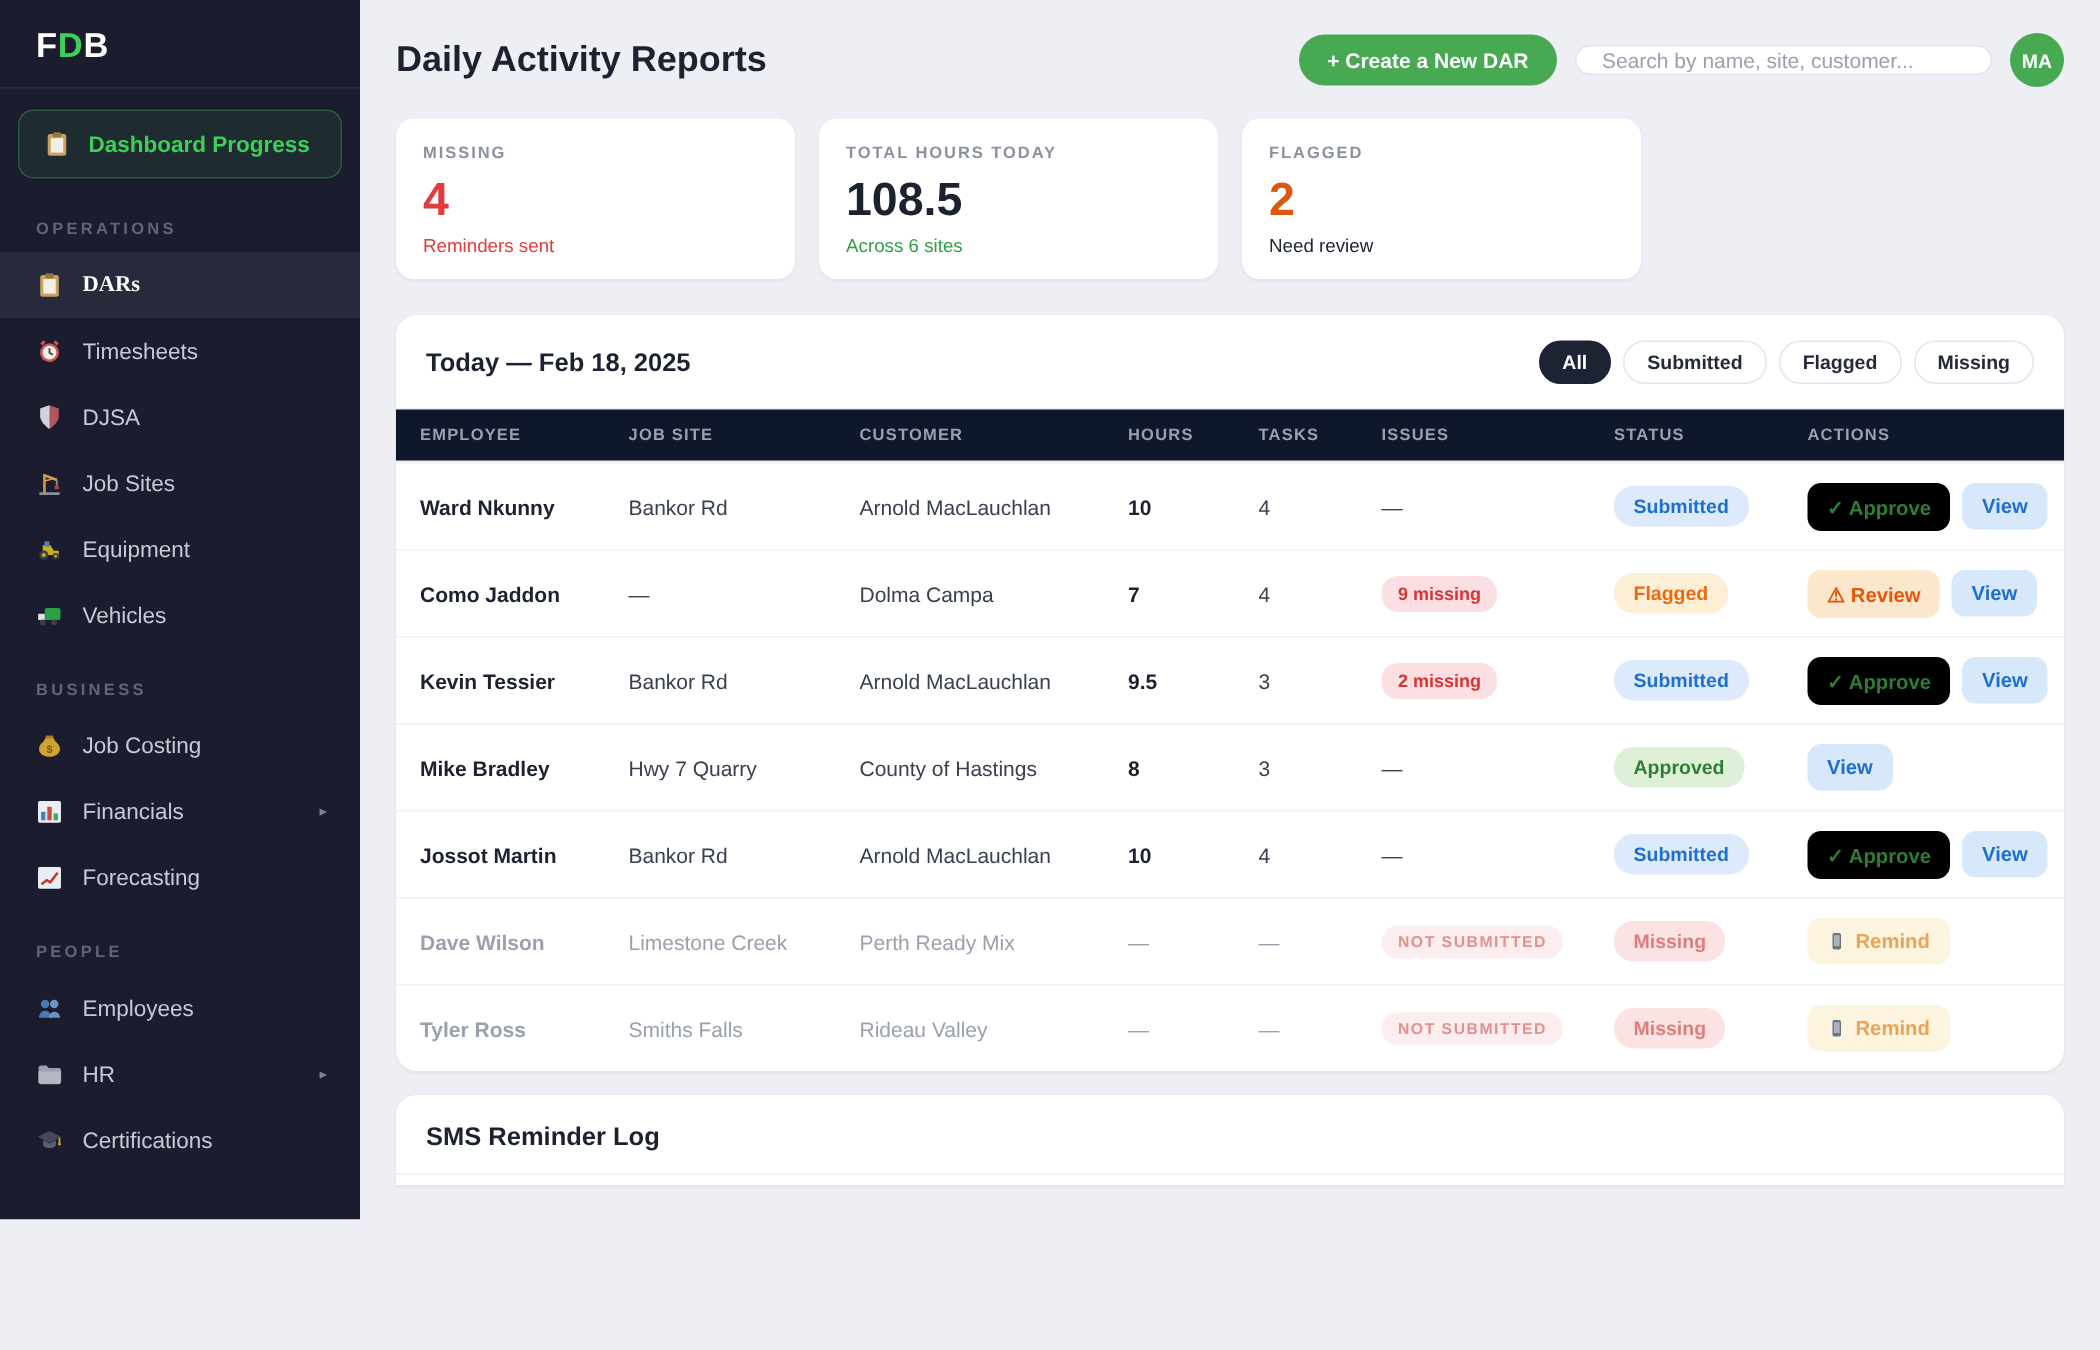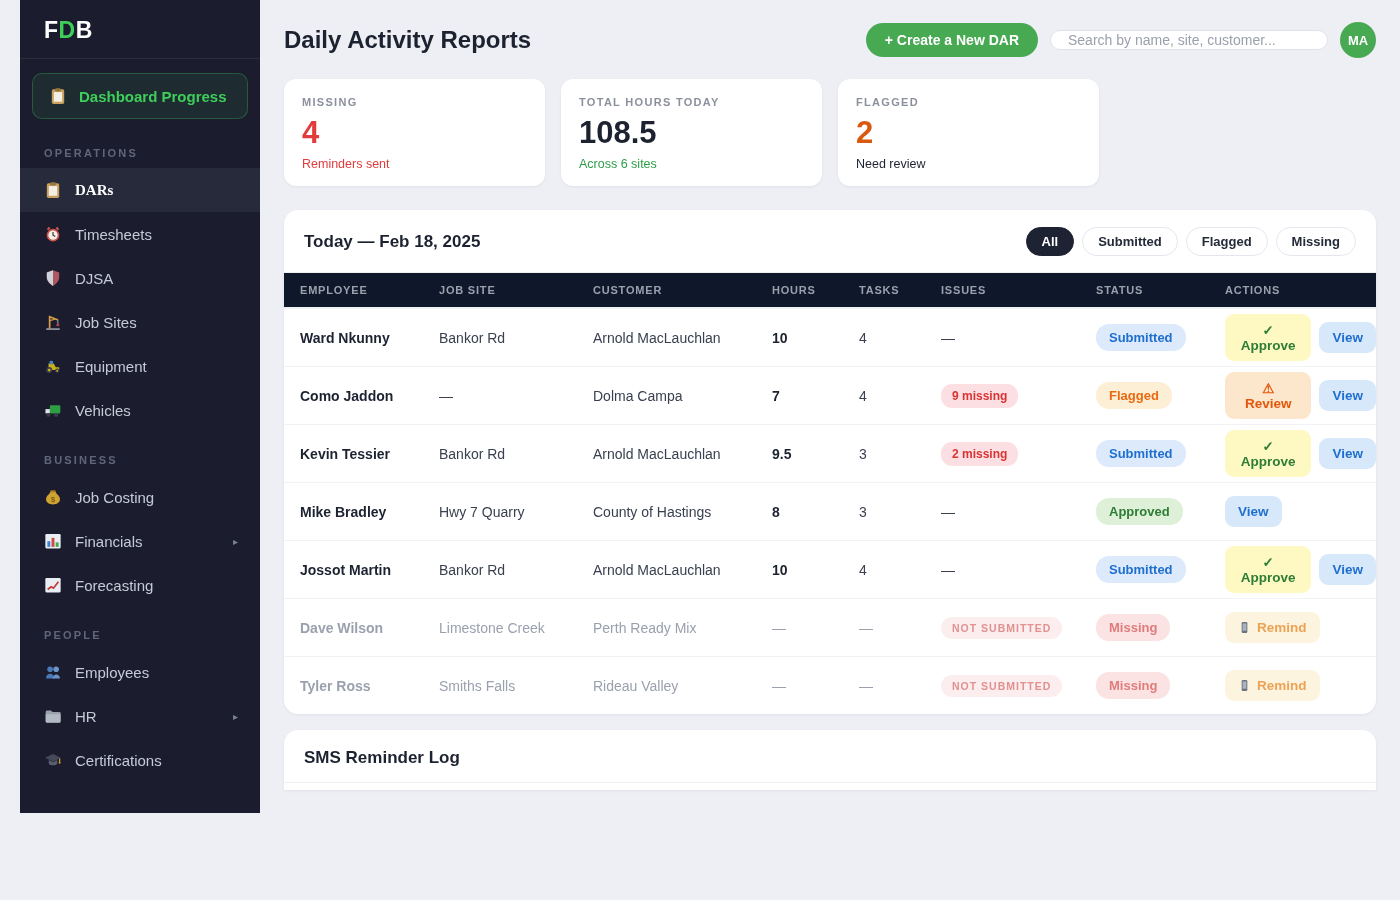--- a/index.html
+++ b/index.html
@@ -1,21 +1,21 @@
 <!DOCTYPE html>
 <html><head>
 <meta charset="utf-8">
 <style>
   * { margin:0; padding:0; box-sizing:border-box; }
   html,body { width:1400px; height:900px; overflow:hidden; background:#edeff4;
     font-family:"Liberation Sans", sans-serif; }
   .app { display:flex; width:1400px; height:813px; overflow:hidden; }
 
   
-  .sidebar { width:240px; min-width:240px; background:#1b1d2e; color:#c6cad6; height:813px;margin-left:20px; }
+  .sidebar { width:240px; min-width:240px; background:#1b1d2e; color:#c6cad6; height:813px; }
   .logo { padding:17px 24px 14px; font-size:23px; font-weight:800; color:#fff; letter-spacing:.5px;
     border-bottom:1px solid rgba(255,255,255,.07); }
   .logo .green { color:#3ecf5a; }
   .dash-btn { margin:14px 12px 6px; padding:13px 16px; border-radius:10px; display:flex; align-items:center; gap:12px;
     background:rgba(62,190,90,.09); border:1px solid rgba(62,190,90,.32); color:#3ecf5a; font-weight:700; font-size:15px; cursor:pointer; }
   .sec-label { padding:22px 24px 9px; font-size:11px; font-weight:700; letter-spacing:2.2px; color:#60657a; }
   .nav-item { display:flex; align-items:center; gap:13px; padding:13px 24px; font-size:15px; color:#c6cad6; cursor:pointer; position:relative; }
   .nav-item.active { background:#262a3b; color:#ffffff; font-weight:700;font-family:Liberation Serif, serif; }
   .nav-item .chev { position:absolute; right:22px; font-size:10px; color:#7c8194; }
   .icon { width:18px; height:18px; display:inline-flex; align-items:center; justify-content:center; flex:none; }
@@ -71,21 +71,21 @@
   .pill-approved  { background:#dff0d8; color:#2d7d35; }
   .pill-missing   { background:#fbe3e3; color:#e07c7c; }
 
   .ipill { display:inline-block; padding:5px 11px; border-radius:11px; font-size:12px; font-weight:700; }
   .ipill-danger { background:#fcdfe2; color:#d93434; }
   .ipill-notsub { background:#fceeee; color:#e29090; font-size:10.5px; letter-spacing:1px; }
 
   .actions { display:flex; gap:8px; align-items:center; }
   .abtn { display:inline-flex; align-items:center; gap:6px; border:none; font-family:inherit; cursor:pointer;
     padding:8px 13px; border-radius:9px; font-size:13.5px; font-weight:700; }
-  .btn-approve { background:#fef9c3; color:#2d7d35; }
+  .btn-approve { background:#000000; color:#2d7d35; }
   .btn-view    { background:#d8e8fb; color:#1f6fce; }
   .btn-review  { background:#fce7cd; color:#e4570b; }
   .btn-remind  { background:#fcf4de; color:#eda355; }
   .btn-remind svg { width:13px; height:13px; }
 
   
   .sms-card { margin-top:16px; border-radius:14px 14px 0 0; height:60px; overflow:hidden; }
   .sms-title { font-size:17px; font-weight:800; color:#1d2231; padding:18px 20px 14px; }
   .sms-divider { border-top:1px solid #eef0f3; }
 </style>

